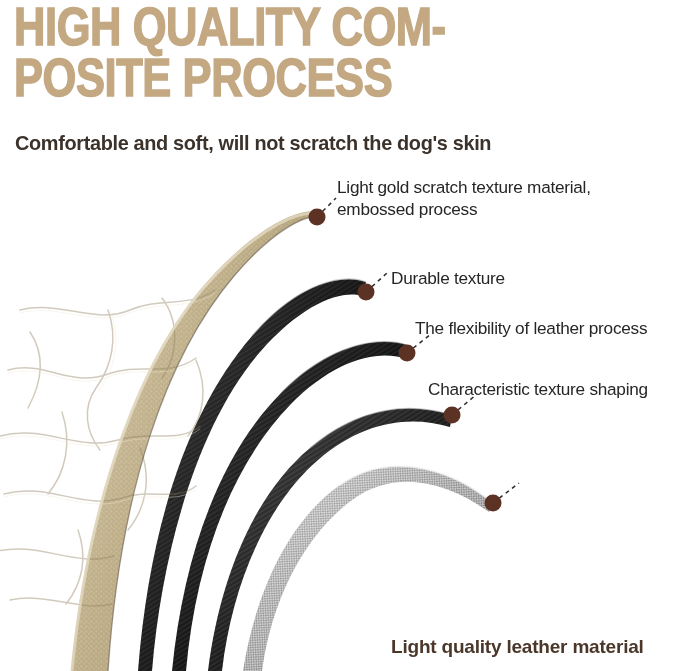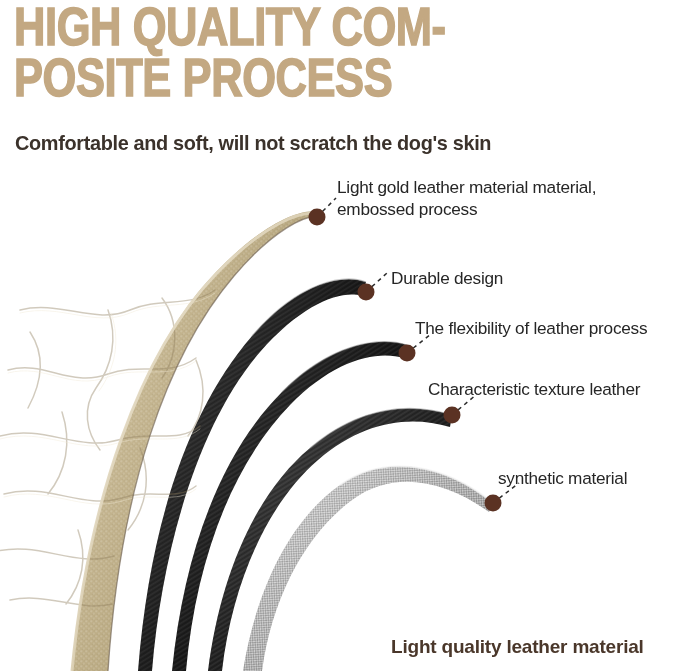--- a/index.html
+++ b/index.html
@@ -271,26 +271,25 @@
     </g>
     <g>
       <circle cx="317" cy="217" r="8.5" fill="#5b3223"></circle>
       <circle cx="366" cy="292" r="8.5" fill="#5b3223"></circle>
       <circle cx="407" cy="353" r="8.5" fill="#5b3223"></circle>
       <circle cx="452" cy="415" r="8.5" fill="#5b3223"></circle>
       <circle cx="493" cy="503" r="8.5" fill="#5b3223"></circle>
     </g>
   </svg>
 
-  <div class="callout-label" style="left:337px; top:176px;">Light gold leather material material,
+  <div class="callout-label" style="left:337px; top:176px;">Light gold scratch texture material,
 embossed process</div>
 
-  <div class="callout-label" style="left:391px; top:267px;">Durable design</div>
+  <div class="callout-label" style="left:391px; top:267px;">Durable texture</div>
 
   <div class="callout-label" style="left:415px; top:317px;">The flexibility of leather process</div>
 
-  <div class="callout-label" style="left:428px; top:378px;">Characteristic texture leather</div>
-
-  <div class="callout-label" style="left:498px; top:467px;">synthetic material</div>
+  <div class="callout-label" style="left:428px; top:378px;">Characteristic texture shaping</div>
+
 
   <div class="footnote" style="left:391px; top:636px;">Light quality leather material</div>
 
 </div>
 
 </body></html>

